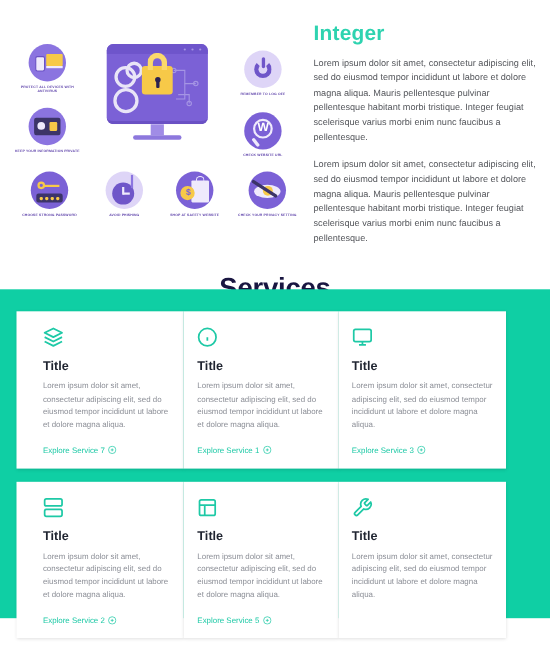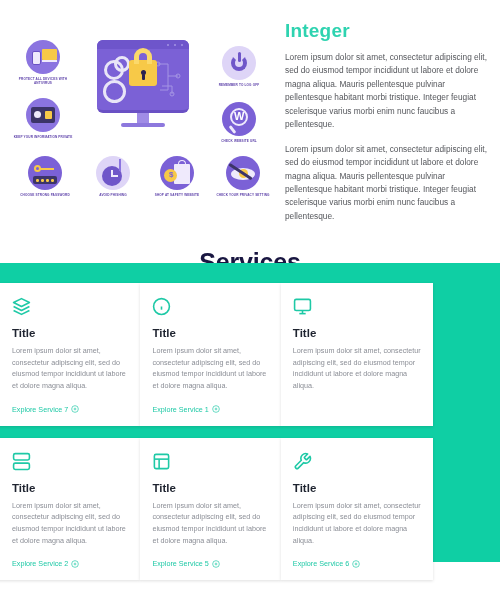--- a/index.html
+++ b/index.html
@@ -60,21 +60,21 @@
 
   
   .services-title{
     text-align:center;color:#191641;font-size:25px;font-weight:bold;
     margin:14px 0 0 0;padding:0 0 22px 0;letter-spacing:-.2px;
   }
 
   
   .band{position:absolute;left:0;top:263px;width:500px;height:299px;background:#0fcfa4;}
 
-  .cards{position:absolute;left:0;top:283px;width:420px;}
+  .cards{position:absolute;left:0;top:283px;width:420px;padding-left:27px;}
   .row{display:flex;justify-content:space-between;margin-bottom:12px;}
   .card{
     background:#fff;width:153px;box-sizing:border-box;
     padding:14px 12px 12px 12px;
     box-shadow:0 1px 3px rgba(0,0,0,.13);
   }
   .card.edge-left{margin-left:-12px;width:165px;padding-left:24px;}
   .card.edge-right{margin-right:-13px;width:166px;}
   .card-icon{color:#1ec9a6;height:20px;margin-bottom:10px;}
   .card-icon svg{display:block;}
@@ -257,20 +257,28 @@
       <div class="card edge-right">
         <div class="card-icon">
           <svg width="19" height="19" viewBox="0 0 24 24" fill="none" stroke="currentColor" stroke-width="2">
               <rect x="2" y="3" width="20" height="14" rx="2"></rect>
               <line x1="8" y1="21" x2="16" y2="21"></line>
               <line x1="12" y1="17" x2="12" y2="21"></line>
             </svg>
         </div>
         <div class="card-title">Title</div>
         <div class="card-text">Lorem ipsum dolor sit amet, consectetur adipiscing elit, sed do eiusmod tempor incididunt ut labore et dolore magna aliqua.</div>
+        <a class="card-link" href="#">
+          <span>Explore Service 3</span>
+          <svg width="8" height="8" viewBox="0 0 24 24" fill="none" stroke="currentColor" stroke-width="2">
+              <circle cx="12" cy="12" r="10"></circle>
+              <line x1="12" y1="8" x2="12" y2="16"></line>
+              <line x1="8" y1="12" x2="16" y2="12"></line>
+            </svg>
+        </a>
       </div>
     </div>
 
     <div class="row">
 
       <div class="card edge-left">
         <div class="card-icon">
           <svg width="19" height="19" viewBox="0 0 24 24" fill="none" stroke="currentColor" stroke-width="2">
               <rect x="2" y="2" width="20" height="8" rx="2"></rect>
               <rect x="2" y="14" width="20" height="8" rx="2"></rect>
@@ -311,24 +319,16 @@
       </div>
 
       <div class="card edge-right">
         <div class="card-icon">
           <svg width="19" height="19" viewBox="0 0 24 24" fill="none" stroke="currentColor" stroke-width="2" stroke-linejoin="round">
               <path d="M14.7 6.3a1 1 0 0 0 0 1.4l1.6 1.6a1 1 0 0 0 1.4 0l3.77-3.77a6 6 0 0 1-7.94 7.94l-6.91 6.91a2.12 2.12 0 0 1-3-3l6.91-6.91a6 6 0 0 1 7.94-7.94l-3.76 3.76z"></path>
             </svg>
         </div>
         <div class="card-title">Title</div>
         <div class="card-text">Lorem ipsum dolor sit amet, consectetur adipiscing elit, sed do eiusmod tempor incididunt ut labore et dolore magna aliqua.</div>
-        <a class="card-link" href="#">
-          <span>Explore Service 6</span>
-          <svg width="8" height="8" viewBox="0 0 24 24" fill="none" stroke="currentColor" stroke-width="2">
-              <circle cx="12" cy="12" r="10"></circle>
-              <line x1="12" y1="8" x2="12" y2="16"></line>
-              <line x1="8" y1="12" x2="16" y2="12"></line>
-            </svg>
-        </a>
       </div>
     </div>
   </div>
 </div>
 
 </body></html>

